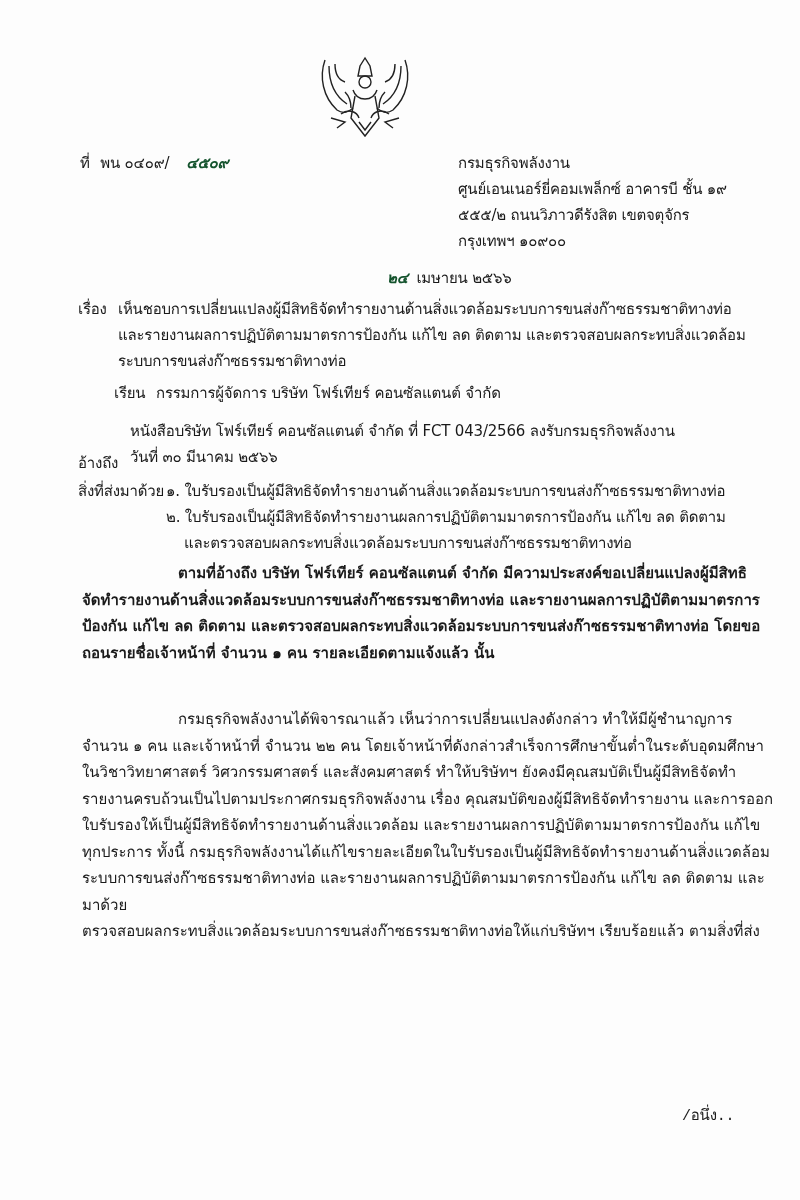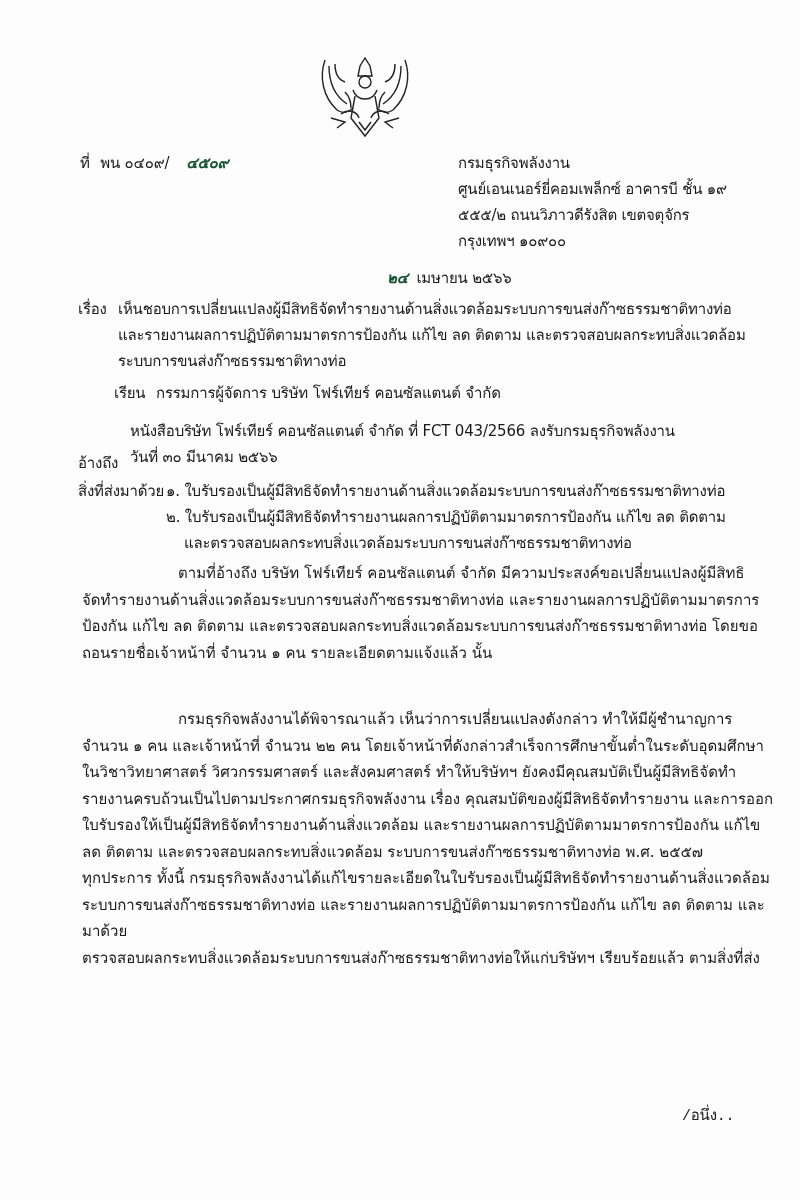--- a/index.html
+++ b/index.html
@@ -75,34 +75,33 @@
     <span class="line" style="margin-left:0">วันที่ ๓๐ มีนาคม ๒๕๖๖</span>
   </div>
 
   <div class="abs txt" style="left:78px;top:478px;">สิ่งที่ส่งมาด้วย</div>
   <div class="abs txt" style="left:166px;top:478px;">
     <span class="line">๑. ใบรับรองเป็นผู้มีสิทธิจัดทำรายงานด้านสิ่งแวดล้อมระบบการขนส่งก๊าซธรรมชาติทางท่อ</span>
     <span class="line">๒. ใบรับรองเป็นผู้มีสิทธิจัดทำรายงานผลการปฏิบัติตามมาตรการป้องกัน แก้ไข ลด ติดตาม</span>
     <span class="line" style="margin-left:18px">และตรวจสอบผลกระทบสิ่งแวดล้อมระบบการขนส่งก๊าซธรรมชาติทางท่อ</span>
   </div>
 
-  <div class="para" style="top:560px;">
+  <div class="para" style="top:560px;font-weight:bold;">
     <span class="line" style="margin-left:96px">ตามที่อ้างถึง บริษัท โฟร์เทียร์ คอนซัลแตนต์ จำกัด มีความประสงค์ขอเปลี่ยนแปลงผู้มีสิทธิ</span>
     <span class="line">จัดทำรายงานด้านสิ่งแวดล้อมระบบการขนส่งก๊าซธรรมชาติทางท่อ และรายงานผลการปฏิบัติตามมาตรการ</span>
     <span class="line">ป้องกัน แก้ไข ลด ติดตาม และตรวจสอบผลกระทบสิ่งแวดล้อมระบบการขนส่งก๊าซธรรมชาติทางท่อ โดยขอ</span>
     <span class="line">ถอนรายชื่อเจ้าหน้าที่ จำนวน ๑ คน รายละเอียดตามแจ้งแล้ว  นั้น</span>
   </div>
 
   <div class="para" style="top:706px;">
     <span class="line" style="margin-left:96px">กรมธุรกิจพลังงานได้พิจารณาแล้ว เห็นว่าการเปลี่ยนแปลงดังกล่าว ทำให้มีผู้ชำนาญการ</span>
     <span class="line">จำนวน ๑ คน และเจ้าหน้าที่ จำนวน ๒๒ คน โดยเจ้าหน้าที่ดังกล่าวสำเร็จการศึกษาขั้นต่ำในระดับอุดมศึกษา</span>
     <span class="line">ในวิชาวิทยาศาสตร์ วิศวกรรมศาสตร์ และสังคมศาสตร์ ทำให้บริษัทฯ ยังคงมีคุณสมบัติเป็นผู้มีสิทธิจัดทำ</span>
     <span class="line">รายงานครบถ้วนเป็นไปตามประกาศกรมธุรกิจพลังงาน เรื่อง คุณสมบัติของผู้มีสิทธิจัดทำรายงาน และการออก</span>
     <span class="line">ใบรับรองให้เป็นผู้มีสิทธิจัดทำรายงานด้านสิ่งแวดล้อม และรายงานผลการปฏิบัติตามมาตรการป้องกัน แก้ไข</span>
-    <span class="line">ลด ติดตาม และตรวจสอบผลกระทบสิ่งแวดล้อม ระบบการขนส่งก๊าซธรรมชาติทางท่อ พ.ศ. ๒๕๕๗</span>
     <span class="line">ทุกประการ ทั้งนี้ กรมธุรกิจพลังงานได้แก้ไขรายละเอียดในใบรับรองเป็นผู้มีสิทธิจัดทำรายงานด้านสิ่งแวดล้อม</span>
     <span class="line">ระบบการขนส่งก๊าซธรรมชาติทางท่อ และรายงานผลการปฏิบัติตามมาตรการป้องกัน แก้ไข ลด ติดตาม และ</span>
     <span class="line">มาด้วย</span>
     <span class="line">ตรวจสอบผลกระทบสิ่งแวดล้อมระบบการขนส่งก๊าซธรรมชาติทางท่อให้แก่บริษัทฯ เรียบร้อยแล้ว ตามสิ่งที่ส่ง</span>
   </div>
 
   <div class="abs txt" style="left:682px;top:1104px;font-family:Liberation Mono, monospace;">/อนึ่ง..</div>
 </div>
 
 </body></html>

